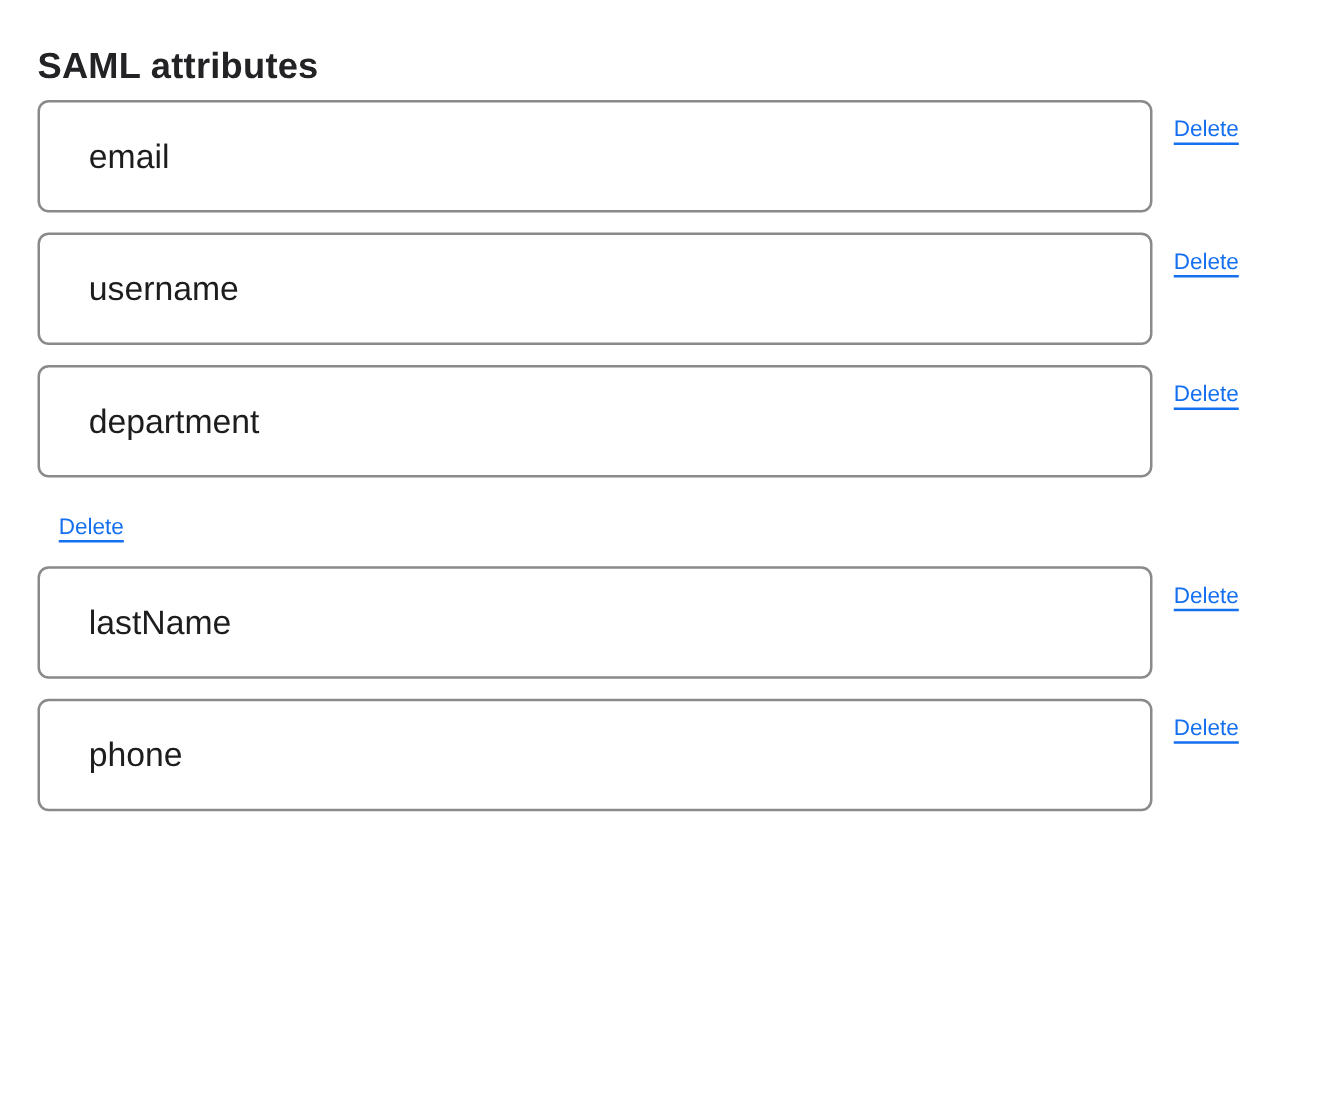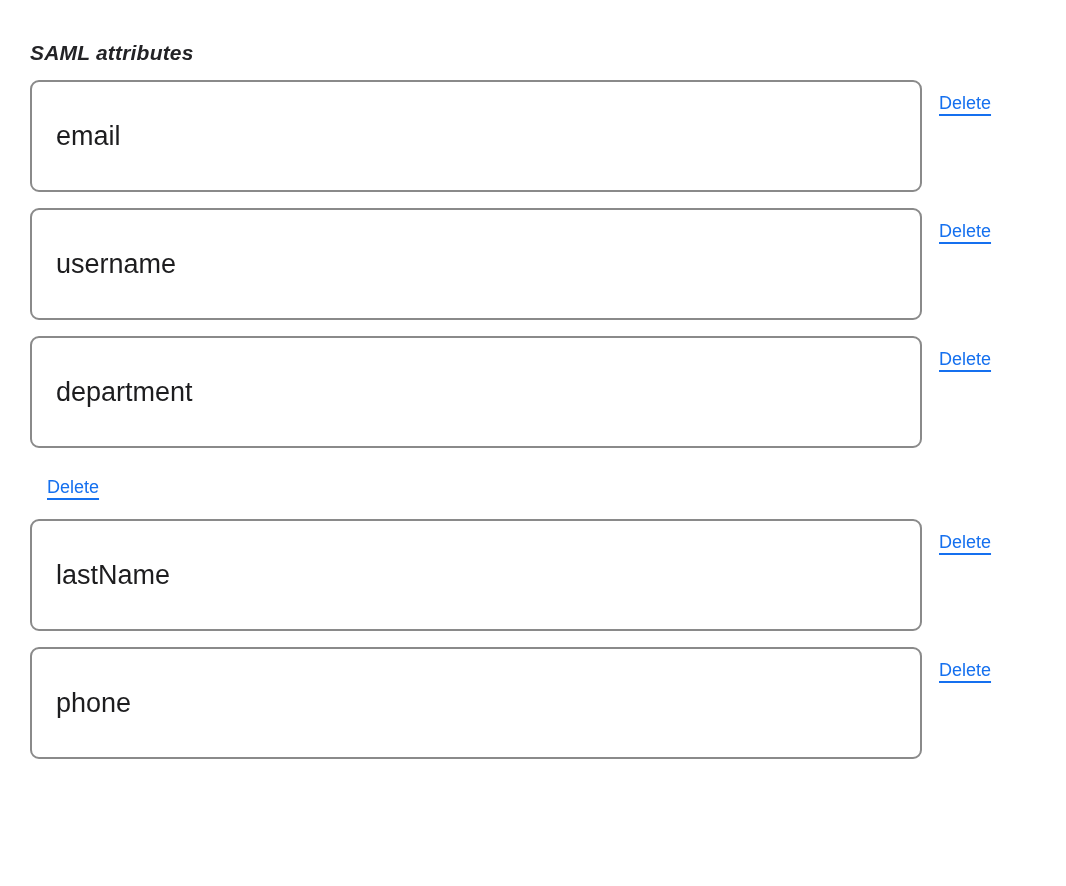--- a/index.html
+++ b/index.html
@@ -21,51 +21,50 @@
   body {
     width: 1066px;
     height: 886px;
     overflow: hidden;
   }
   .container {
     padding: 36px 43px 0 30px;
   }
   .page-title {
     margin: 0;
-    font-size: 21px;
+    font-size: 29px;
     line-height: 34px;
     font-weight: 700;
     color: var(--heading);
     letter-spacing: 0.2px;
-    font-style: italic;
   }
   .page-description {
     margin: 21px 0 0 0;
     max-width: 1000px;
     font-size: 27px;
     line-height: 41px;
     font-weight: 400;
     color: var(--body_text);
   }
   .attr-rows {
     margin-top: 10px;
   }
   .attr-row {
     display: flex;
     align-items: flex-start;
     margin-bottom: 16px;
   }
   .attr-input {
     width: 892px;
-    height: 112px;
+    height: 90px;
     flex: 0 0 892px;
     border: 2px solid var(--input_border);
     border-radius: 9px;
     background: var(--background);
-    padding: 0 24px;
+    padding: 0 39px;
     font-family: "Liberation Sans", sans-serif;
     font-size: 27px;
     color: var(--input_text);
     outline: none;
   }
   .delete-cell {
     margin-left: 17px;
     padding-top: 7px;
   }
   a.delete-link,

